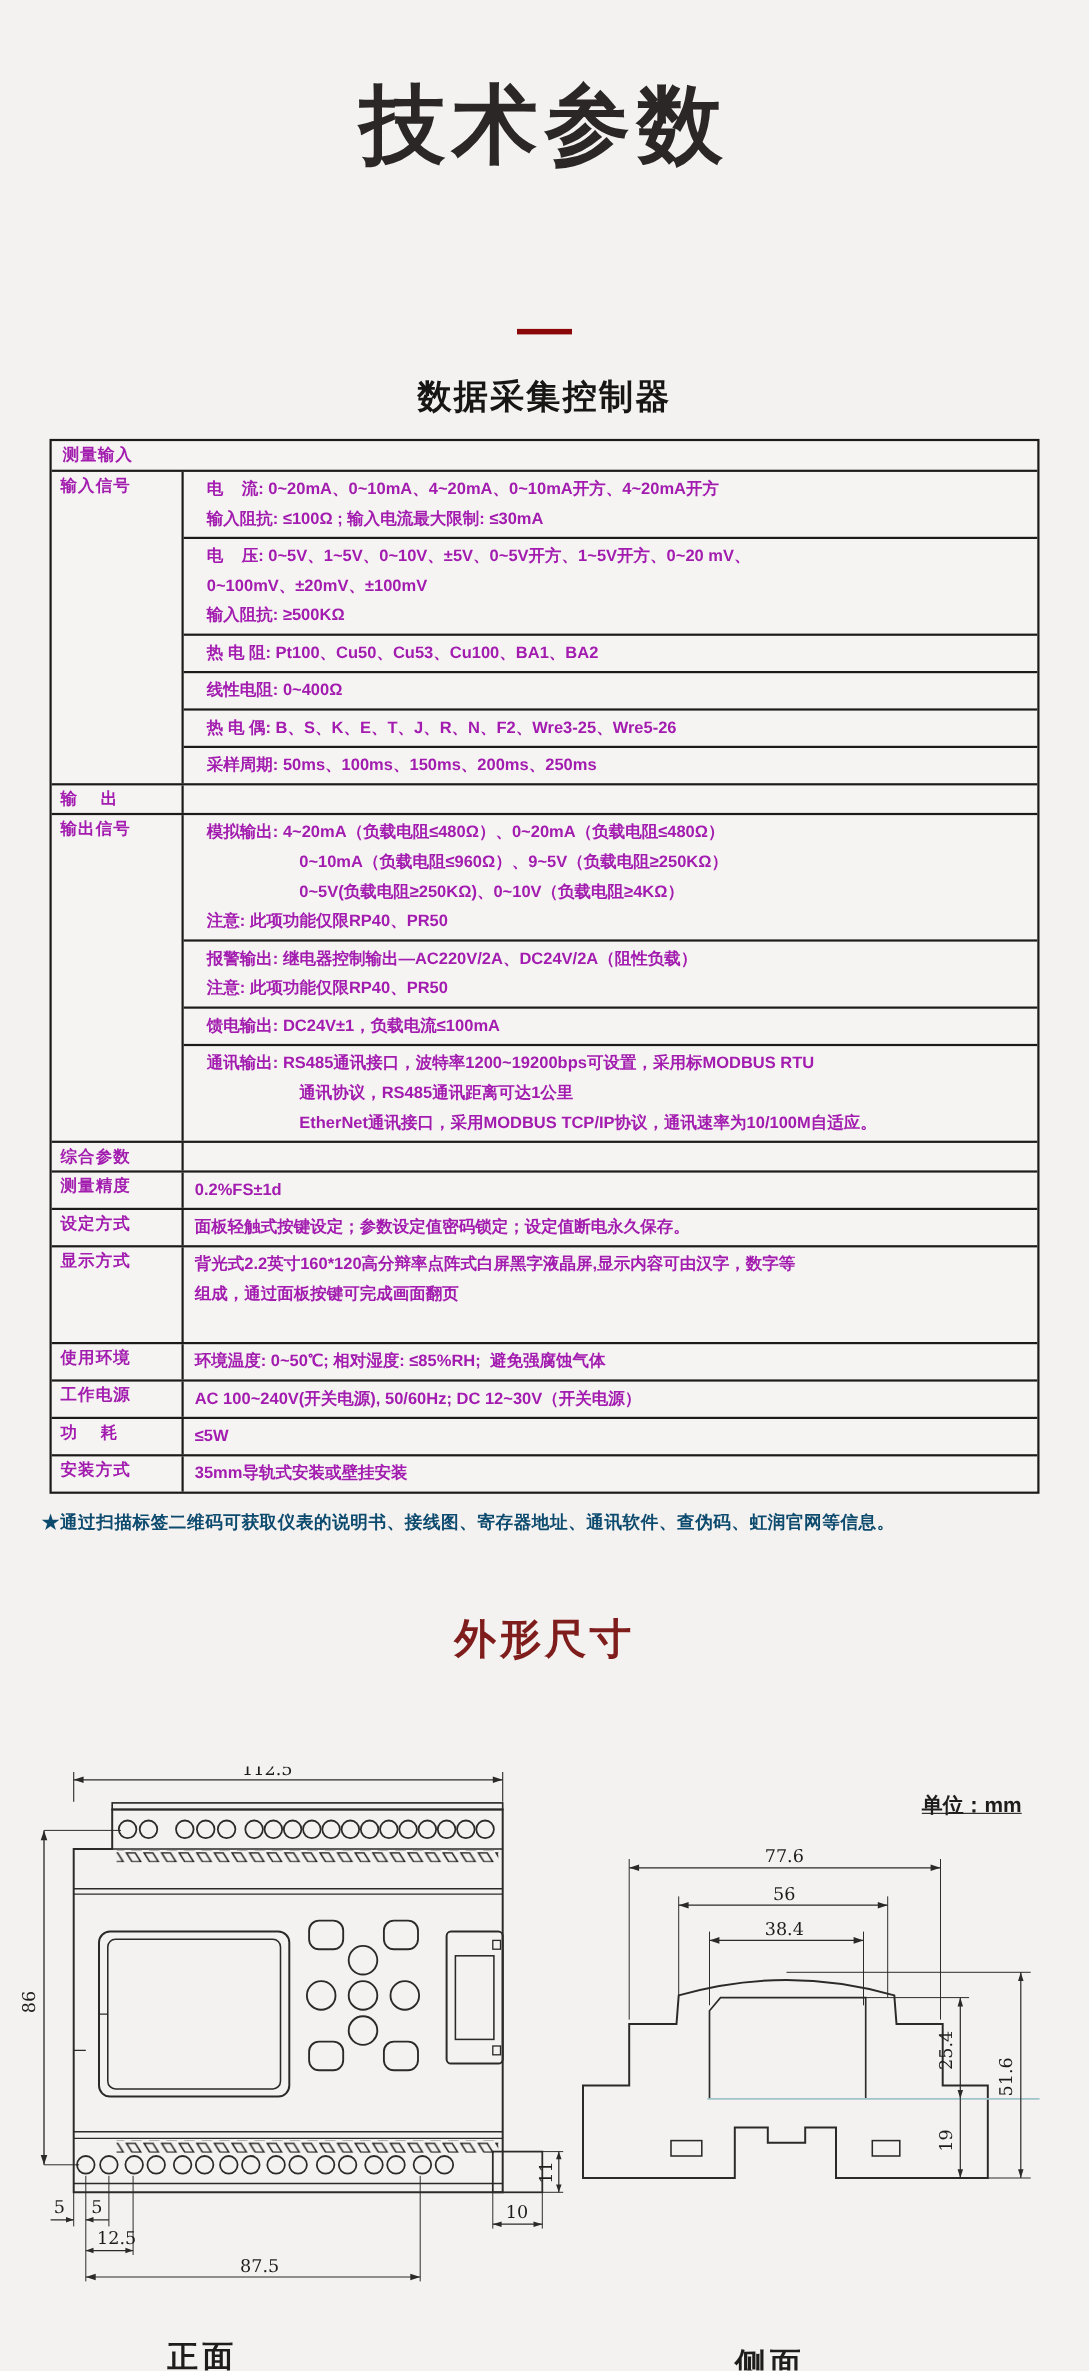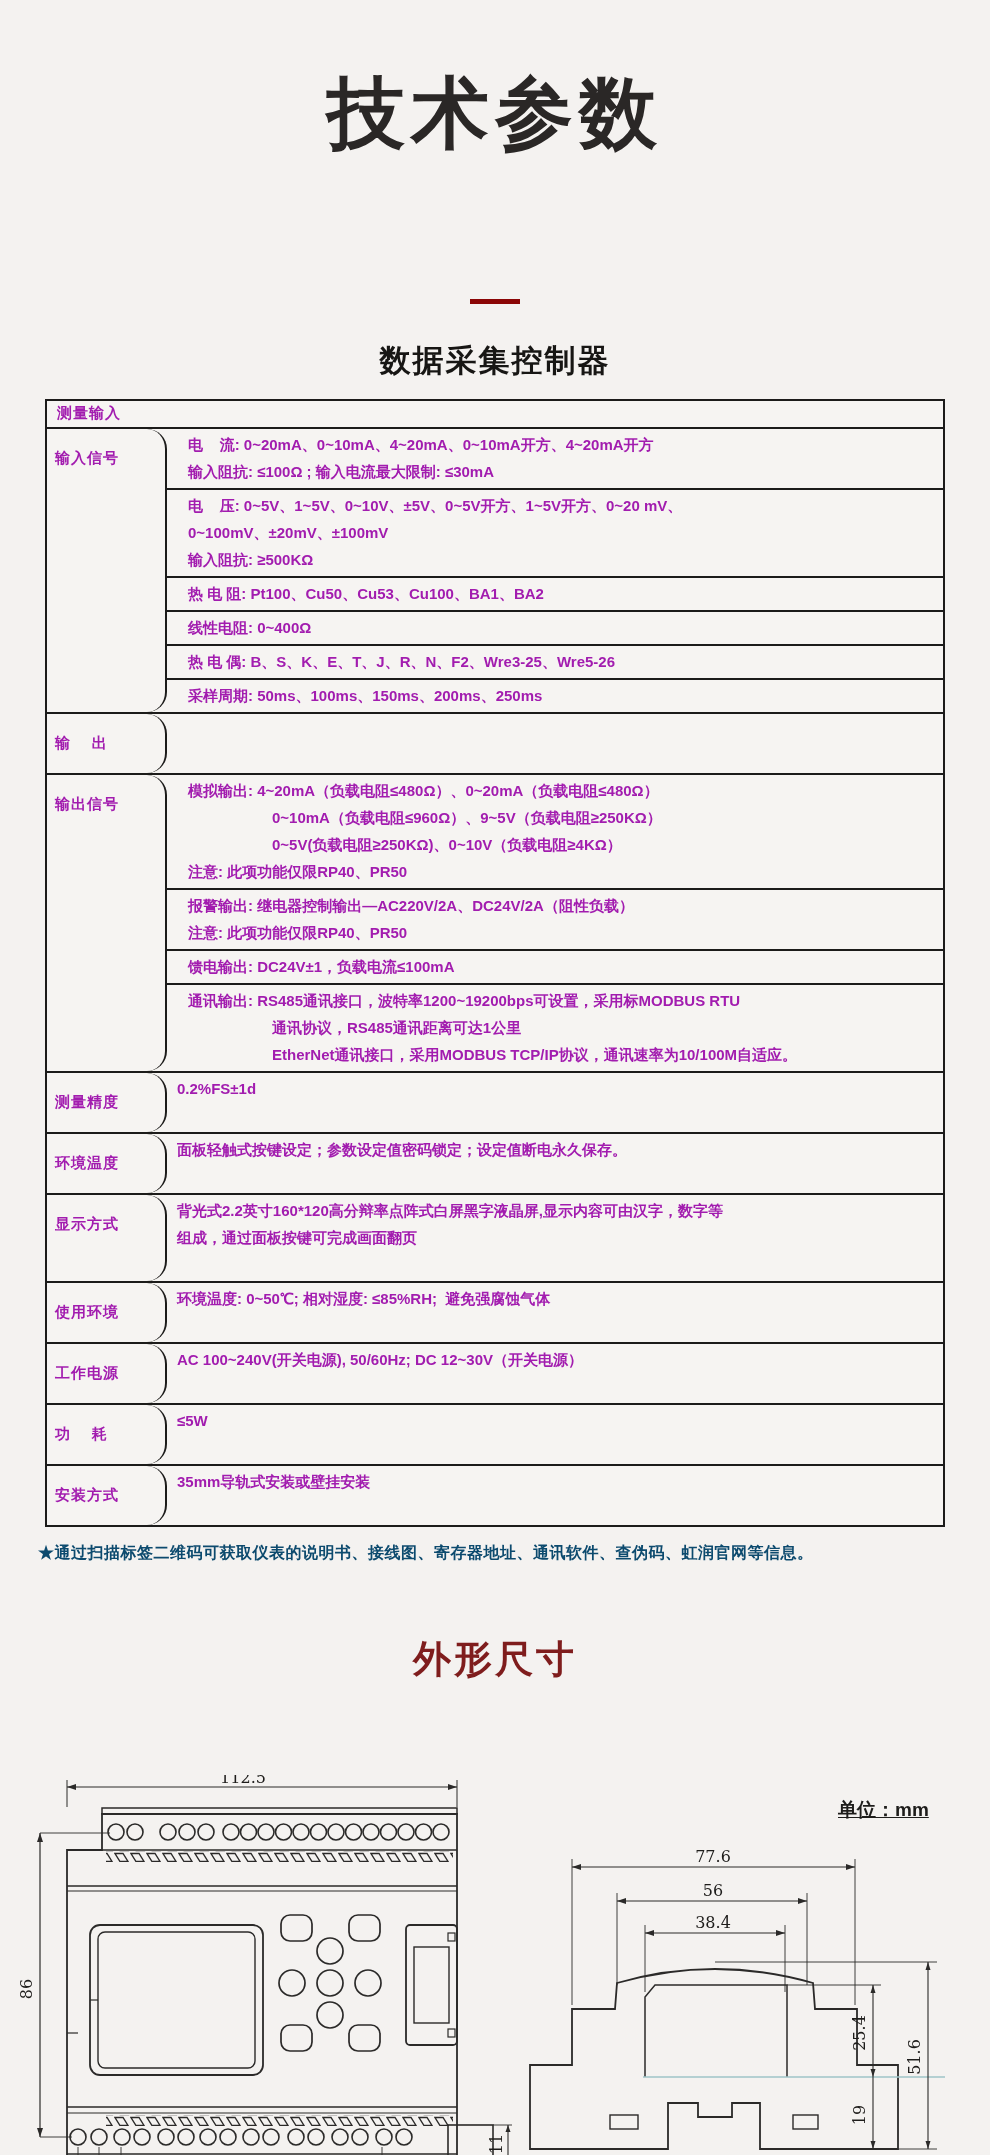--- a/index.html
+++ b/index.html
@@ -11,22 +11,22 @@
     letter-spacing:6px; color:#2a2726; }
   .accent-dash { width:50px; height:5px; margin:132px auto 0 auto; }
   .subtitle { margin-top:36px; text-align:center; font-size:31px; font-weight:800;
     letter-spacing:2px; color:#171614; }
 
   
   .spec-table { margin:17px 45px 0 45px; border:2px solid #1c1b1a; background:#f6f4f2;
     font-size:15px; font-weight:600; color:#a21caf; }
   .t-section { padding:3px 10px 4px 10px; font-weight:800; letter-spacing:1px; }
   .t-row { display:flex; border-top:2px solid #1c1b1a; }
-  .t-label { flex:0 0 120px; border-right:2px solid #1c1b1a; padding:20px 8px;
-    display:flex; align-items:flex-start; font-weight:800; white-space:pre; letter-spacing:1px;border-radius:20px; }
+  .t-label { flex:0 0 120px; border-right:2px solid #1c1b1a; padding:3px 8px;
+    display:flex; align-items:flex-start; font-weight:800; white-space:pre; letter-spacing:1px; }
   .t-content { flex:1; min-width:0; }
   .t-sub { border-top:2px solid #1c1b1a; padding:2px 10px 3px 21px; }
   .t-sub:first-child { border-top:none; }
   .t-line { line-height:27px; white-space:pre; }
   .t-line.ind { padding-left:84px; }
   .t-single { padding:2px 10px 3px 10px; }
   .t-tall { min-height:86px; }
   .t-empty { flex:1; }
 
   .star-note { margin:16px 38px 0 38px; font-size:16px; font-weight:700; color:#0c4a6e;
@@ -107,30 +107,34 @@
         <div class="t-line">馈电输出: DC24V±1，负载电流≤100mA</div>
       </div>
       <div class="t-sub">
         <div class="t-line">通讯输出: RS485通讯接口，波特率1200~19200bps可设置，采用标MODBUS RTU</div>
         <div class="t-line ind">通讯协议，RS485通讯距离可达1公里</div>
         <div class="t-line ind">EtherNet通讯接口，采用MODBUS TCP/IP协议，通讯速率为10/100M自适应。</div>
       </div>
     </div>
   </div>
 
+  <div class="t-row">
+    <div class="t-label">综合参数</div>
+    <div class="t-empty"></div>
+  </div>
 
   <div class="t-row">
     <div class="t-label">测量精度</div>
     <div class="t-content t-single">
       <div class="t-line">0.2%FS±1d</div>
     </div>
   </div>
 
   <div class="t-row">
-    <div class="t-label">环境温度</div>
+    <div class="t-label">设定方式</div>
     <div class="t-content t-single">
       <div class="t-line">面板轻触式按键设定；参数设定值密码锁定；设定值断电永久保存。</div>
     </div>
   </div>
 
   <div class="t-row">
     <div class="t-label">显示方式</div>
     <div class="t-content t-single t-tall">
       <div class="t-line">背光式2.2英寸160*120高分辩率点阵式白屏黑字液晶屏,显示内容可由汉字，数字等</div>
       <div class="t-line">组成，通过面板按键可完成画面翻页</div>

